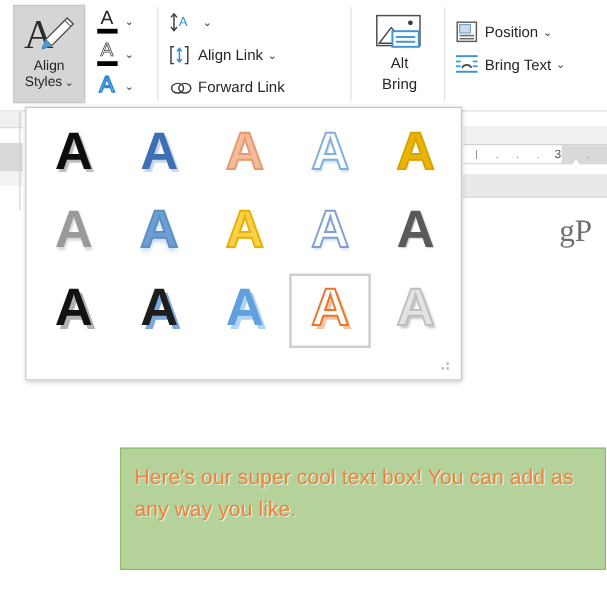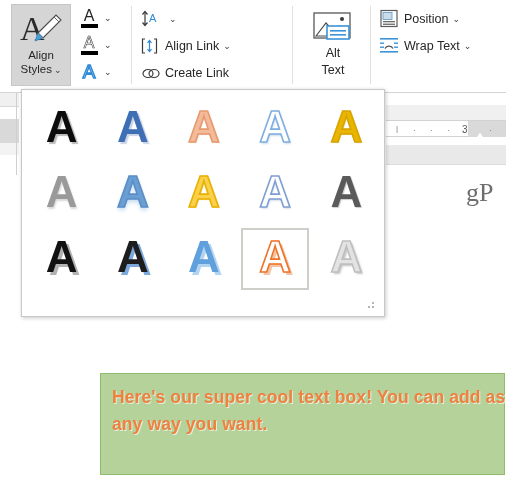--- a/index.html
+++ b/index.html
@@ -55,21 +55,21 @@
 
   
   .alt-text {
     position: absolute; left: 302px; top: 5px; width: 62px; height: 82px;
     display:flex; flex-direction: column; align-items:center;
   }
   .alt-icon { width: 44px; height: 36px; margin-top: 4px; position: relative; }
   .alt-l1, .alt-l2 { font-size: 12.5px; color: #262626; line-height: 17px; }
 
   
-  .arr { position: absolute; left: 378px; top: 5px; width: 128px; text-align: right; }
+  .arr { position: absolute; left: 378px; top: 13px; width: 128px; text-align: right; }
   .arr-row { display:flex; align-items:center; height: 27px; }
   .arr-icon { width: 22px; height: 20px; display:flex; align-items:center; justify-content:center; margin-right: 4px; }
   .arr-label { font-size: 12.5px; color: #262626; white-space: nowrap; }
 
   
   .doc-area { position: absolute; left:0; top: 93px; width: 506px; height: 407px; background: #ffffff; }
 
   .left-rail { position: absolute; left: 0; top: 93px; width: 19px; height: 80px; }
   .rail-seg1 { position:absolute; left:0; top:0; width:19px; height:14px; background:#f0f0f0; border-bottom:1px solid #d8d8d8;}
   .rail-seg2 { position:absolute; left:0; top:14px; width:19px; height:12px; background:#ffffff;}
@@ -132,21 +132,21 @@
   .resize-grip i { position:absolute; width:2px; height:2px; background:#b6b6b6; display:block;}
 
   
   .textbox {
     position: absolute; left: 100px; top: 373px; width: 405px; height: 102px;
     background: #b5d29a; border: 1px solid #8fbd6e;
     padding: 10px 11px 0 11px;
   }
   .tb-line {
     font-family: "Liberation Sans", sans-serif;
-    font-size: 17.5px; font-weight: 700; color: #ee8040;
+    font-size: 17.5px; font-weight: 400; color: #ee8040;
     line-height: 27px; letter-spacing: 0.1px;
     text-shadow: 1px 1px 0 rgba(255,255,255,0.65);
     white-space: nowrap;
   }
 </style>
 </head>
 <body>
 
 <div id="root">
 
@@ -220,39 +220,39 @@
         <span class="tg-label">Align Link</span>
         <span class="tg-chev">⌄</span>
       </div>
       <div class="tg-row">
         <span class="tg-icon">
           <svg width="20" height="18" viewBox="0 0 20 18">
             <ellipse cx="7" cy="9.5" rx="5" ry="4" stroke="#3a3a3a" stroke-width="1.2" fill="none"></ellipse>
             <ellipse cx="13" cy="9.5" rx="5" ry="4" stroke="#3a3a3a" stroke-width="1.2" fill="none"></ellipse>
           </svg>
         </span>
-        <span class="tg-label">Create Link</span>
+        <span class="tg-label">Forward Link</span>
       </div>
     </div>
 
     <div class="group-sep" style="left:292px;"></div>
 
     <div class="alt-text">
       <div class="alt-icon">
         <svg width="44" height="36" viewBox="0 0 44 36">
           <rect x="3" y="4" width="36" height="25" fill="#ffffff" stroke="#4a4a4a" stroke-width="1.2"></rect>
           <path d="M5 27 L15 14 L23 23 L29 17 L37 27 Z" fill="#ffffff" stroke="#4a4a4a" stroke-width="1.2"></path>
           <circle cx="31" cy="10" r="2" fill="#3a3a3a"></circle>
           <rect x="16" y="17" width="22" height="13" fill="#ffffff" stroke="#3c93d8" stroke-width="1.6"></rect>
           <rect x="19" y="21" width="16" height="1.6" fill="#3c93d8"></rect>
           <rect x="19" y="25" width="16" height="1.6" fill="#3c93d8"></rect>
         </svg>
       </div>
       <div class="alt-l1">Alt</div>
-      <div class="alt-l2">Text</div>
+      <div class="alt-l2">Bring</div>
     </div>
 
     <div class="group-sep" style="left:370px;"></div>
 
     <div class="arr">
       <div class="arr-row">
         <span class="arr-icon">
           <svg width="20" height="19" viewBox="0 0 20 19">
             <rect x="2" y="1.5" width="16" height="16" fill="#ffffff" stroke="#5a5a5a" stroke-width="1.2"></rect>
             <rect x="4" y="3.5" width="9" height="7" fill="#c9dcec" stroke="#6f9ec4" stroke-width="0.9"></rect>
@@ -268,21 +268,21 @@
           <svg width="20" height="19" viewBox="0 0 20 19">
             <rect x="1" y="2" width="18" height="1.6" fill="#3c93d8"></rect>
             <rect x="1" y="15" width="18" height="1.6" fill="#3c93d8"></rect>
             <rect x="1" y="6.5" width="4" height="1.4" fill="#3c93d8"></rect>
             <rect x="1" y="10.5" width="4" height="1.4" fill="#3c93d8"></rect>
             <rect x="15" y="6.5" width="4" height="1.4" fill="#3c93d8"></rect>
             <rect x="15" y="10.5" width="4" height="1.4" fill="#3c93d8"></rect>
             <path d="M6 12.5 A4.5 4.5 0 0 1 14 12.5" stroke="#4a4a4a" stroke-width="1.3" fill="none"></path>
           </svg>
         </span>
-        <span class="arr-label">Wrap Text</span>
+        <span class="arr-label">Bring Text</span>
         <span class="tg-chev">⌄</span>
       </div>
     </div>
   </div>
 
   <div class="doc-area"></div>
 
   <div class="left-rail">
     <div class="rail-seg1"></div>
     <div class="rail-seg2"></div>
@@ -359,16 +359,16 @@
       </div>
     <div class="resize-grip">
       <i style="left:0;top:6px;"></i>
         <i style="left:4px;top:6px;"></i>
         <i style="left:4px;top:2px;"></i>
     </div>
   </div>
 
   <div class="textbox">
     <div class="tb-line">Here's our super cool text box! You can add as</div>
-    <div class="tb-line">any way you want.</div>
+    <div class="tb-line">any way you like.</div>
   </div>
 
 </div>
 
 </body></html>

